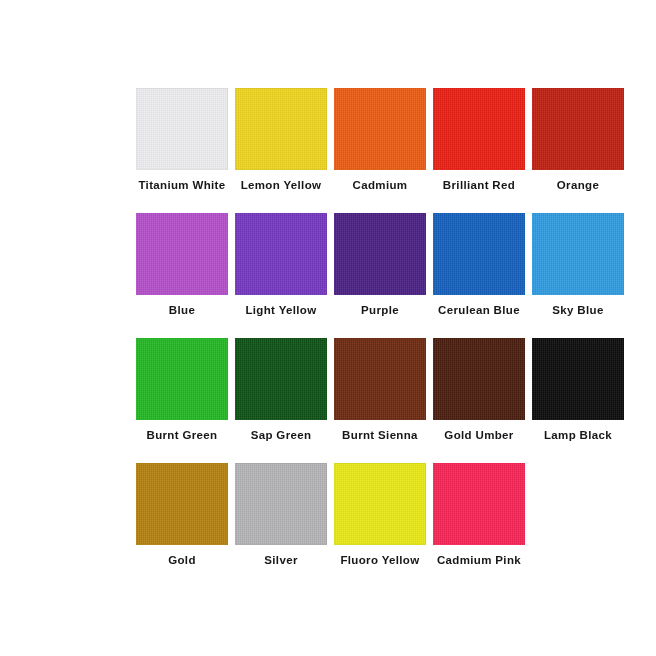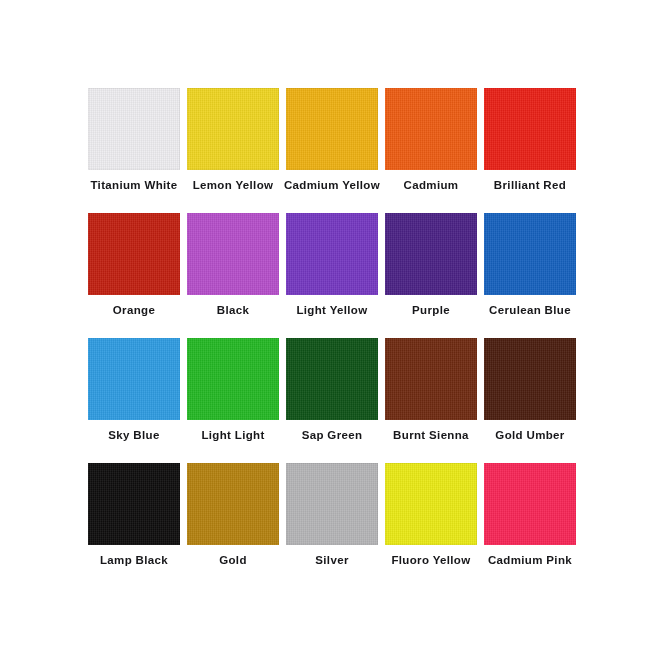--- a/index.html
+++ b/index.html
@@ -12,20 +12,21 @@
     height: 656px;
     font-family: "Liberation Sans", sans-serif;
     -webkit-font-smoothing: antialiased;
   }
   .sheet {
     position: relative;
     width: 524px;
     height: 656px;
     background: #ffffff;
     box-sizing: border-box;
+    margin-left: 48px;
   }
   .grid {
     position: absolute;
     left: 88px;
     top: 88px;
     width: 490px;
     display: grid;
     grid-template-columns: repeat(5, 92px);
     column-gap: 7px;
     row-gap: 0px;
@@ -75,58 +76,54 @@
   <div class="grid" id="swatch-grid">
       <div class="cell">
         <div class="swatch light-edge" style="background-color: rgb(237, 236, 239);"></div>
         <div class="label">Titanium White</div>
       </div>
       <div class="cell">
         <div class="swatch light-edge" style="background-color: rgb(238, 212, 32);"></div>
         <div class="label">Lemon Yellow</div>
       </div>
       <div class="cell">
-        <div class="swatch light-edge" style="background-color: rgb(237, 176, 17);"></div>
-        <div class="label">Cadmium Yellow</div>
-      </div>
-      <div class="cell">
         <div class="swatch" style="background-color: rgb(236, 91, 18);"></div>
         <div class="label">Cadmium</div>
       </div>
       <div class="cell">
         <div class="swatch" style="background-color: rgb(232, 31, 22);"></div>
         <div class="label">Brilliant Red</div>
       </div>
       <div class="cell">
         <div class="swatch" style="background-color: rgb(192, 31, 16);"></div>
         <div class="label">Orange</div>
       </div>
       <div class="cell">
         <div class="swatch" style="background-color: rgb(180, 78, 201);"></div>
-        <div class="label">Black</div>
+        <div class="label">Blue</div>
       </div>
       <div class="cell">
         <div class="swatch" style="background-color: rgb(116, 55, 192);"></div>
         <div class="label">Light Yellow</div>
       </div>
       <div class="cell">
         <div class="swatch" style="background-color: rgb(74, 33, 132);"></div>
         <div class="label">Purple</div>
       </div>
       <div class="cell">
         <div class="swatch" style="background-color: rgb(21, 96, 189);"></div>
         <div class="label">Cerulean Blue</div>
       </div>
       <div class="cell">
         <div class="swatch" style="background-color: rgb(46, 155, 224);"></div>
         <div class="label">Sky Blue</div>
       </div>
       <div class="cell">
         <div class="swatch" style="background-color: rgb(35, 183, 35);"></div>
-        <div class="label">Light Light</div>
+        <div class="label">Burnt Green</div>
       </div>
       <div class="cell">
         <div class="swatch" style="background-color: rgb(13, 82, 22);"></div>
         <div class="label">Sap Green</div>
       </div>
       <div class="cell">
         <div class="swatch" style="background-color: rgb(110, 41, 16);"></div>
         <div class="label">Burnt Sienna</div>
       </div>
       <div class="cell">

